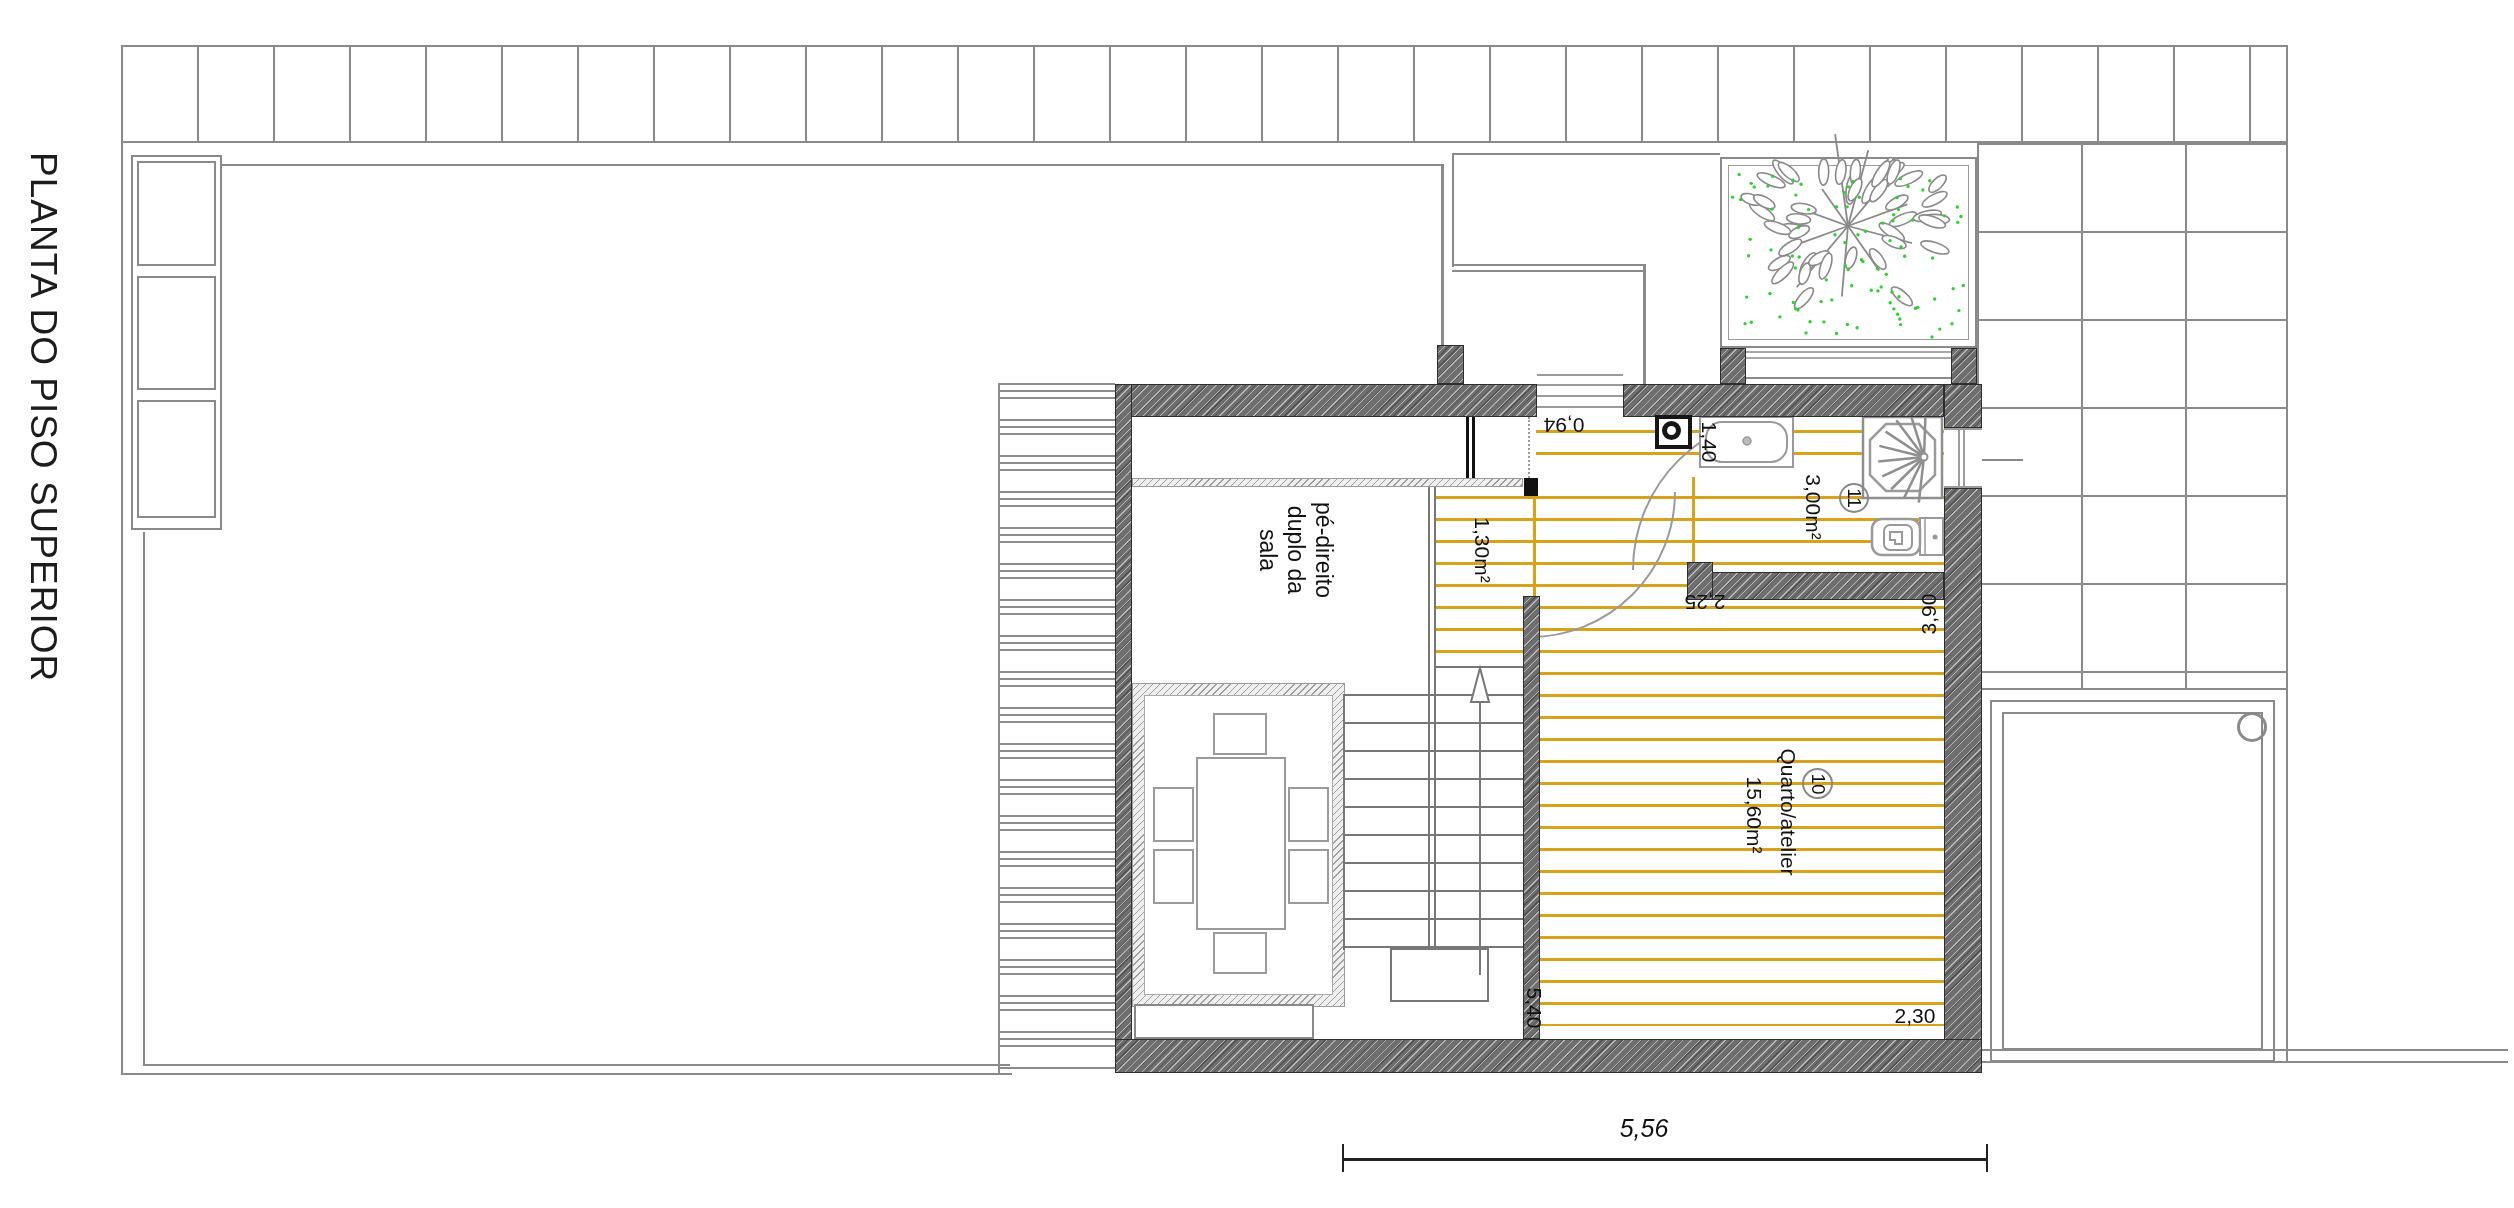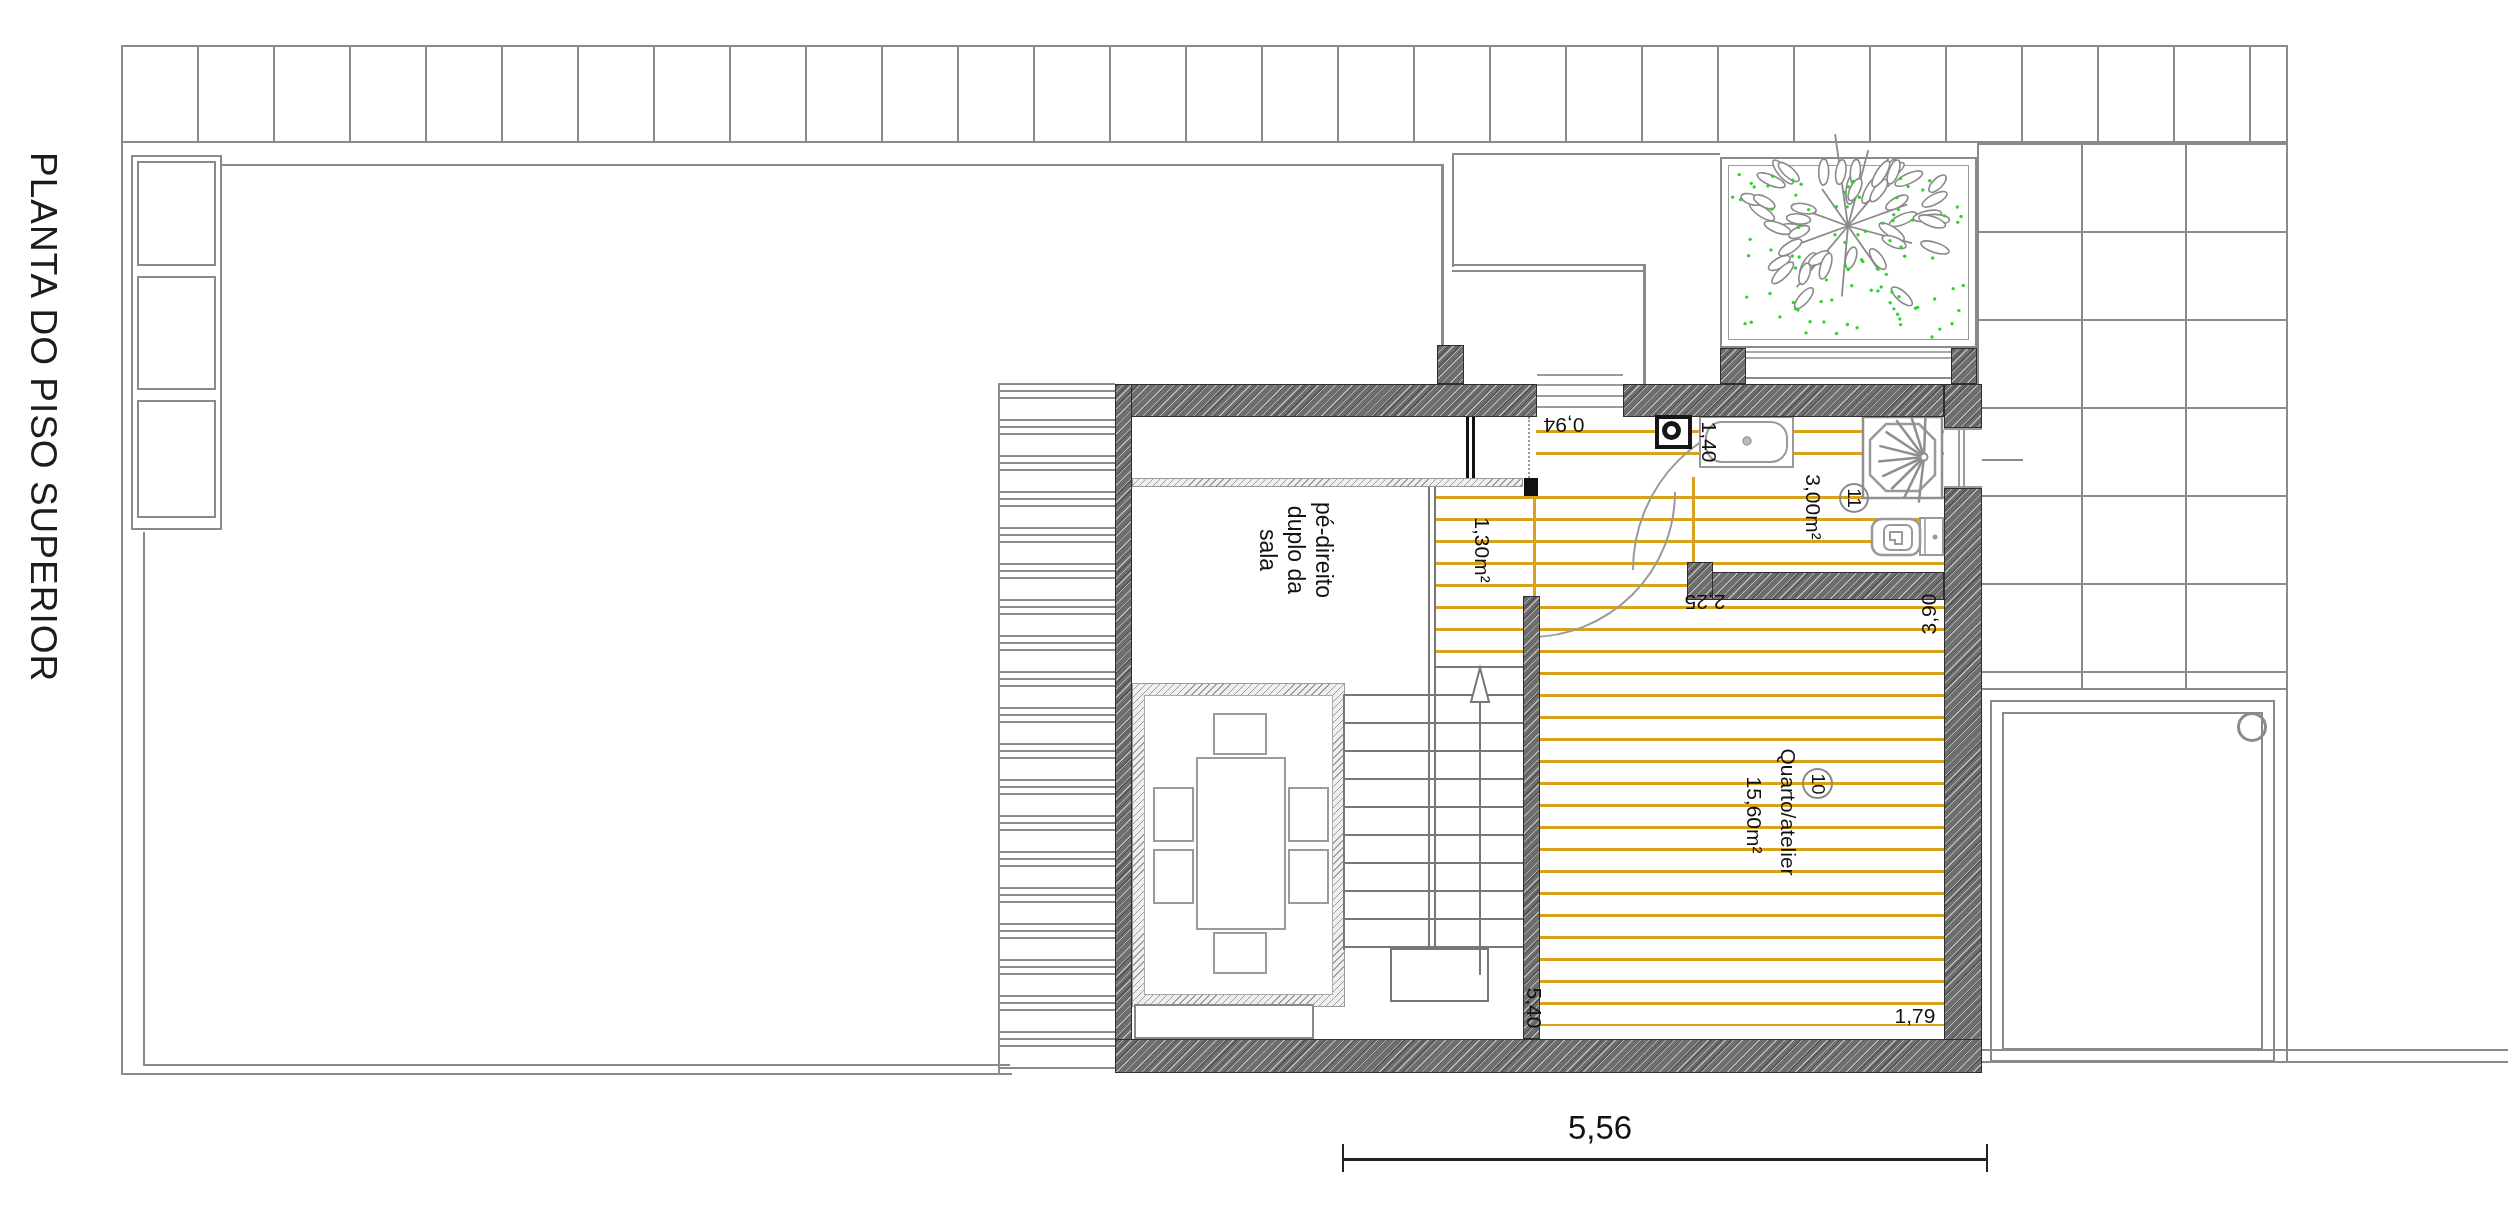--- a/index.html
+++ b/index.html
@@ -347,30 +347,30 @@
   <div class="lbl ud" style="left:1564px;top:425px;">0,94</div>
   <div class="lbl v" style="left:1709px;top:442px;">1,40</div>
   <div class="lbl v" style="left:1813px;top:507px;">3,00m²</div>
   <div class="cnum" style="left:1839px;top:483px;width:30px;height:30px;">
     <span>11</span>
   </div>
   <div class="lbl ud" style="left:1705px;top:602px;">2,25</div>
   <div class="lbl v2" style="left:1929px;top:614px;">3,90</div>
   <div class="lbl v" style="left:1482px;top:550px;">1,30m²</div>
   <div class="lbl v" style="left:1534px;top:1008px;">5,40</div>
-  <div class="lbl" style="left:1915px;top:1016px;">1,79</div>
+  <div class="lbl" style="left:1915px;top:1016px;">2,30</div>
   <div class="lbl v" style="left:1788px;top:812px;">Quarto/atelier</div>
   <div class="lbl v" style="left:1754px;top:815px;">15,60m²</div>
   <div class="cnum" style="left:1802px;top:768px;width:31px;height:31px;">
     <span>10</span>
   </div>
   <div id="pedir">
     <div>pé-direito</div>
     <div>duplo da</div>
     <div>sala</div>
   </div>
 
   <div class="dim" style="left:1343px;top:1158px;width:645px;height:3px;"></div>
   <div class="dim" style="left:1342px;top:1144px;width:2px;height:28px;"></div>
   <div class="dim" style="left:1986px;top:1144px;width:2px;height:28px;"></div>
-  <div class="lbl" style="left:1600px;top:1128px;font-size:33px;">5,56</div>
+  <div class="lbl" style="left:1644px;top:1128px;font-size:25px;font-style:italic;">5,56</div>
 
 </div>
 
 </body></html>

